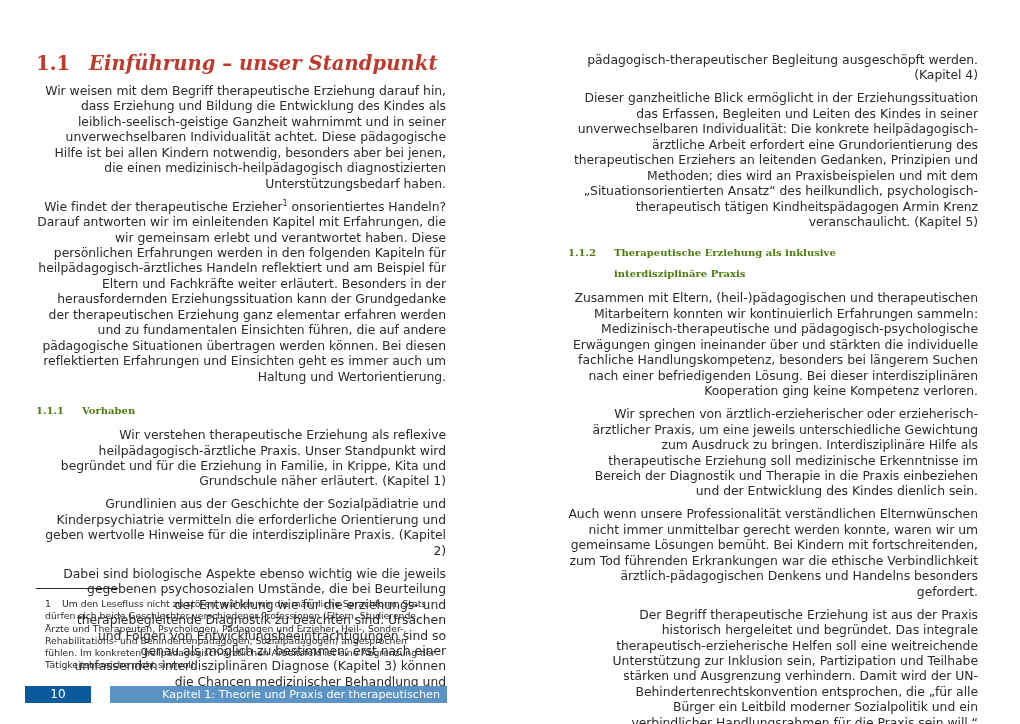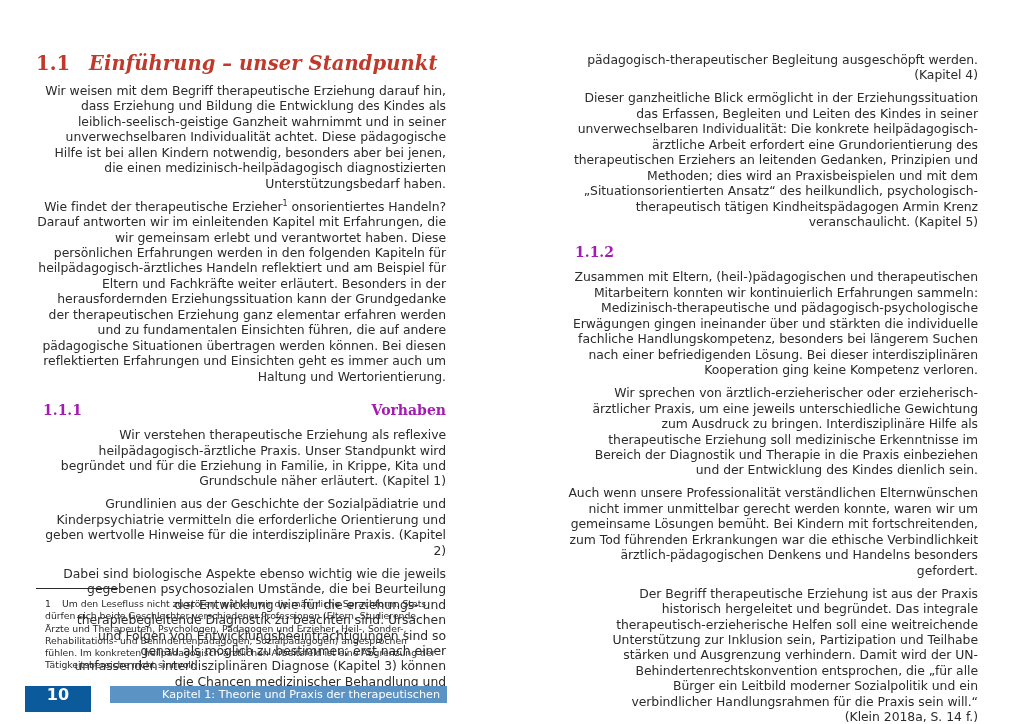--- a/index.html
+++ b/index.html
@@ -55,26 +55,25 @@
   h1.sec-title .num {
     display: inline-block;
     width: 53px;
     flex: 0 0 53px;
   }
   h1.sec-title .txt { flex: 1 1 auto; font-style: italic; }
 
   h2.sub-title {
     font-family: "DejaVu Serif", serif;
     font-weight: bold;
-    font-size: 14px;
+    font-size: 10px;
     line-height: 21px;
-    color: #a21caf;
+    color: #4d7c0f;
     margin: 16px 0 6px 0;
     display: flex;
-    text-align: right;
   }
   h2.sub-title .num {
     display: inline-block;
     width: 46px;
     flex: 0 0 46px;
   }
   h2.sub-title .txt { flex: 1 1 auto; }
 
   h2.sub-title.tight { margin-top: 13px; }
 
@@ -116,25 +115,25 @@
     color: #2b2b2b;
     letter-spacing: -0.02px;
   }
   p.footnote .fn-num {
     display: inline-block;
     width: 17px;
   }
   .footer-num {
     position: absolute;
     top: 686px;
-    height: 26px;
+    height: 17px;
     background: #0a5a9c;
     color: #ffffff;
-    font-size: 16px;
-    font-weight: bold;
+    font-size: 12px;
+    font-weight: normal;
     line-height: 17px;
     text-align: center;
   }
   .footer-bar {
     position: absolute;
     top: 686px;
     height: 17px;
     background: #5b93c4;
     color: #ffffff;
     font-size: 11.2px;
@@ -189,20 +188,21 @@
   </div>
 
   <div class="page page-right">
     <div class="col">
 
       <p class="body">pädagogisch-therapeutischer Begleitung ausgeschöpft werden. (Kapitel 4)</p>
       <p class="body">Dieser ganzheitliche Blick ermöglicht in der Erziehungssituation das Erfassen, Begleiten und Leiten des Kindes in seiner unverwechselbaren Individualität: Die konkrete heilpädagogisch-ärztliche Arbeit erfordert eine Grundorientierung des therapeutischen Erziehers an leitenden Gedanken, Prinzipien und Methoden; dies wird an Praxisbeispielen und mit dem „Situationsorientierten Ansatz“ des heilkundlich, psychologisch-therapeutisch tätigen Kindheitspädagogen Armin Krenz veranschaulicht. (Kapitel 5)</p>
 
       <h2 class="sub-title tight">
         <span class="num">1.1.2</span>
+        <span class="txt"><span>Therapeutische Erziehung als inklusive</span><br><span>interdisziplinäre Praxis</span></span>
       </h2>
 
       <p class="body">Zusammen mit Eltern, (heil-)pädagogischen und therapeutischen Mitarbeitern konnten wir kontinuierlich Erfahrungen sammeln: Medizinisch-therapeutische und pädagogisch-psychologische Erwägungen gingen ineinander über und stärkten die individuelle fachliche Handlungskompetenz, besonders bei längerem Suchen nach einer befriedigenden Lösung. Bei dieser interdisziplinären Kooperation ging keine Kompetenz verloren.</p>
       <p class="body">Wir sprechen von ärztlich-erzieherischer oder erzieherisch-ärztlicher Praxis, um eine jeweils unterschiedliche Gewichtung zum Ausdruck zu bringen. Interdisziplinäre Hilfe als therapeutische Erziehung soll medizinische Erkenntnisse im Bereich der Diagnostik und Therapie in die Praxis einbeziehen und der Entwicklung des Kindes dienlich sein.</p>
       <p class="body">Auch wenn unsere Professionalität verständlichen Elternwünschen nicht immer unmittelbar gerecht werden konnte, waren wir um gemeinsame Lösungen bemüht. Bei Kindern mit fortschreitenden, zum Tod führenden Erkrankungen war die ethische Verbindlichkeit ärztlich-pädagogischen Denkens und Handelns besonders gefordert.</p>
       <p class="body nogap">Der Begriff therapeutische Erziehung ist aus der Praxis historisch hergeleitet und begründet. Das integrale therapeutisch-erzieherische Helfen soll eine weitreichende Unterstützung zur Inklusion sein, Partizipation und Teilhabe stärken und Ausgrenzung verhindern. Damit wird der UN-Behindertenrechtskonvention entsprochen, die „für alle Bürger ein Leitbild moderner Sozialpolitik und ein verbindlicher Handlungsrahmen für die Praxis sein will.“ (Klein 2018a, S. 14 f.)</p>
 
     </div>
 
   </div>

